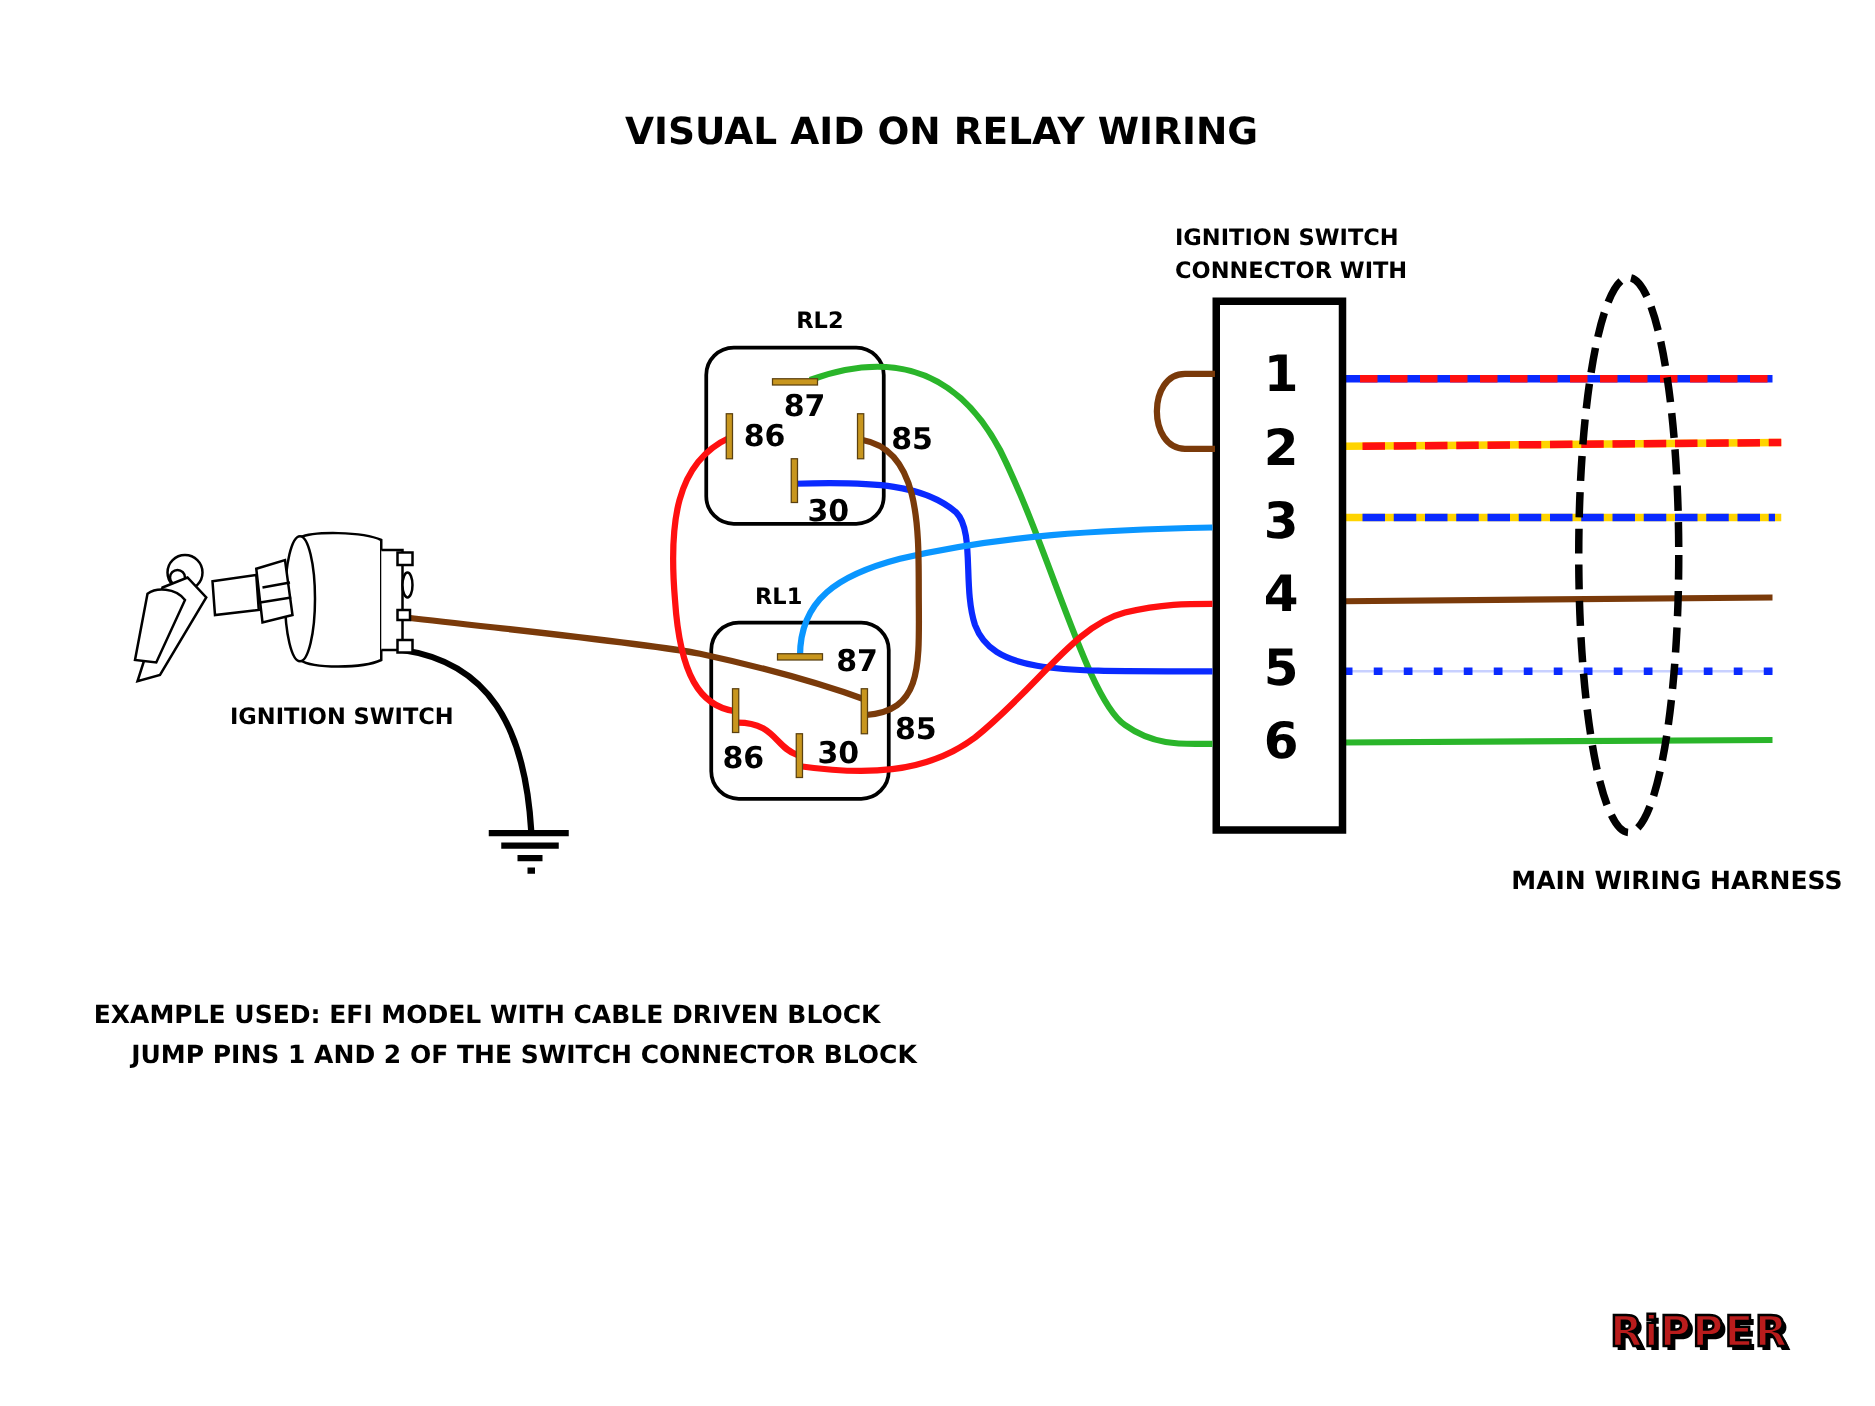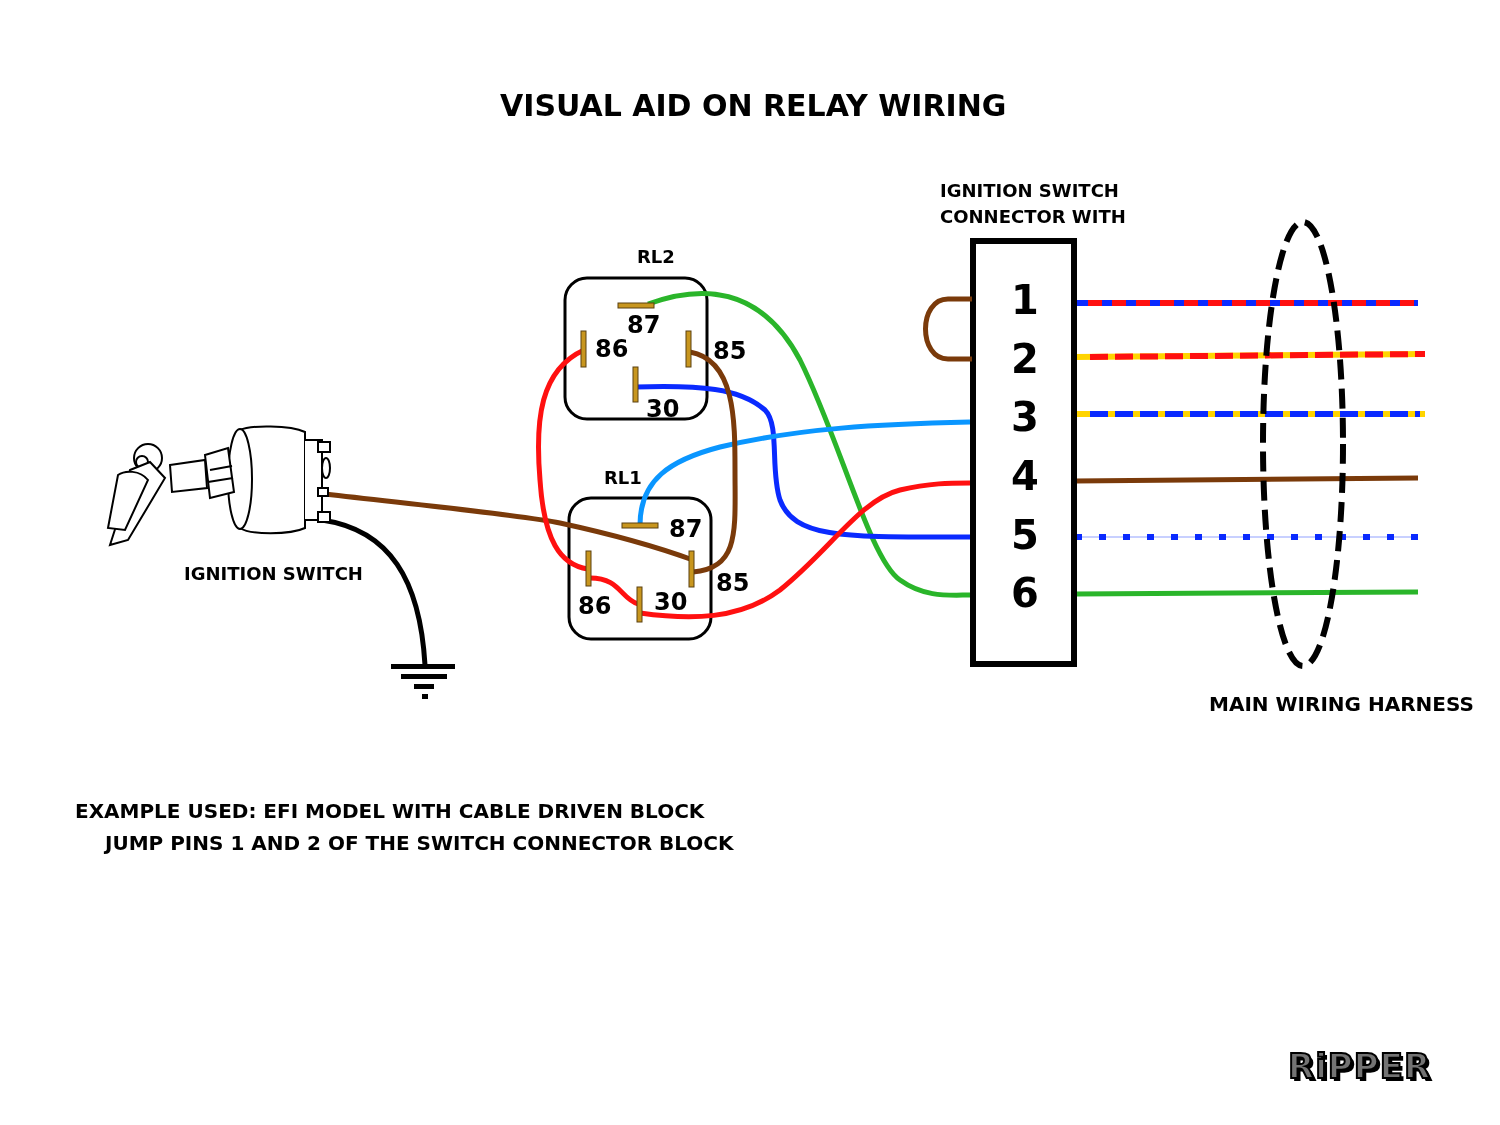--- a/index.html
+++ b/index.html
@@ -5,21 +5,21 @@
     html, body { margin: 0; padding: 0; background: #ffffff; }
     body { width: 1500px; height: 1125px; position: relative; overflow: hidden;
            font-family: "Liberation Sans", "DejaVu Sans", sans-serif; color: #000; }
     .txt { position: absolute; white-space: nowrap; font-family: "DejaVu Sans", sans-serif; font-weight: bold; }
     .title { left: 500px; top: 88px; font-size: 30px; letter-spacing: 0px; }
     .lbl { font-size: 18px; }
     .pin { font-size: 24px; }
     .num { font-size: 40px; }
     svg { position: absolute; left: 0; top: 0; }
     .logo { position: absolute; left: 1288px; top: 1046px; font-family: "DejaVu Sans", sans-serif;
-            font-weight: bold; font-size: 34px; color: #737373; letter-spacing: 1px;
+            font-weight: bold; font-size: 34px; color: #b91c1c; letter-spacing: 1px;
             -webkit-text-stroke: 2px #000; text-shadow: 3px 3px 0 #000; }
   </style>
 </head>
 <body>
 
 <svg width="1500" height="1125" viewBox="0 0 1500 1125">
 
   <g>
     <line x1="1075" y1="303" x2="1418" y2="303" stroke="#0a2aff" stroke-width="6"></line>
     <line x1="1088" y1="303" x2="1415" y2="303" stroke="#ff1010" stroke-width="6" stroke-dasharray="14 10"></line>

